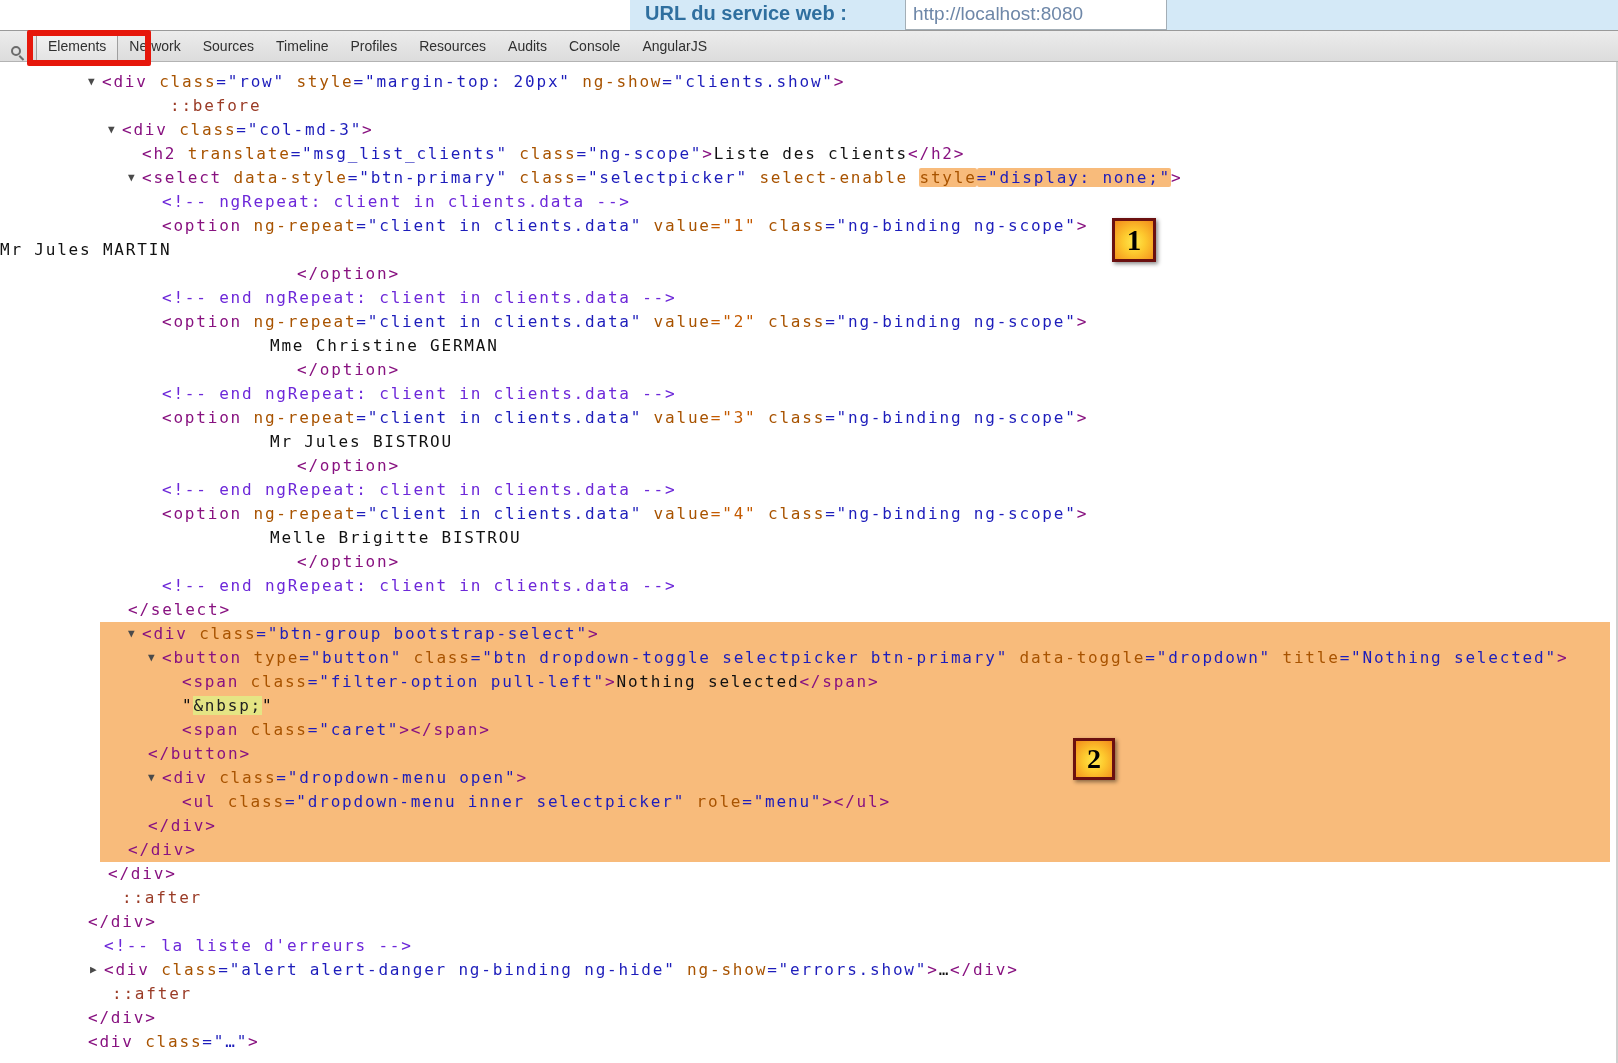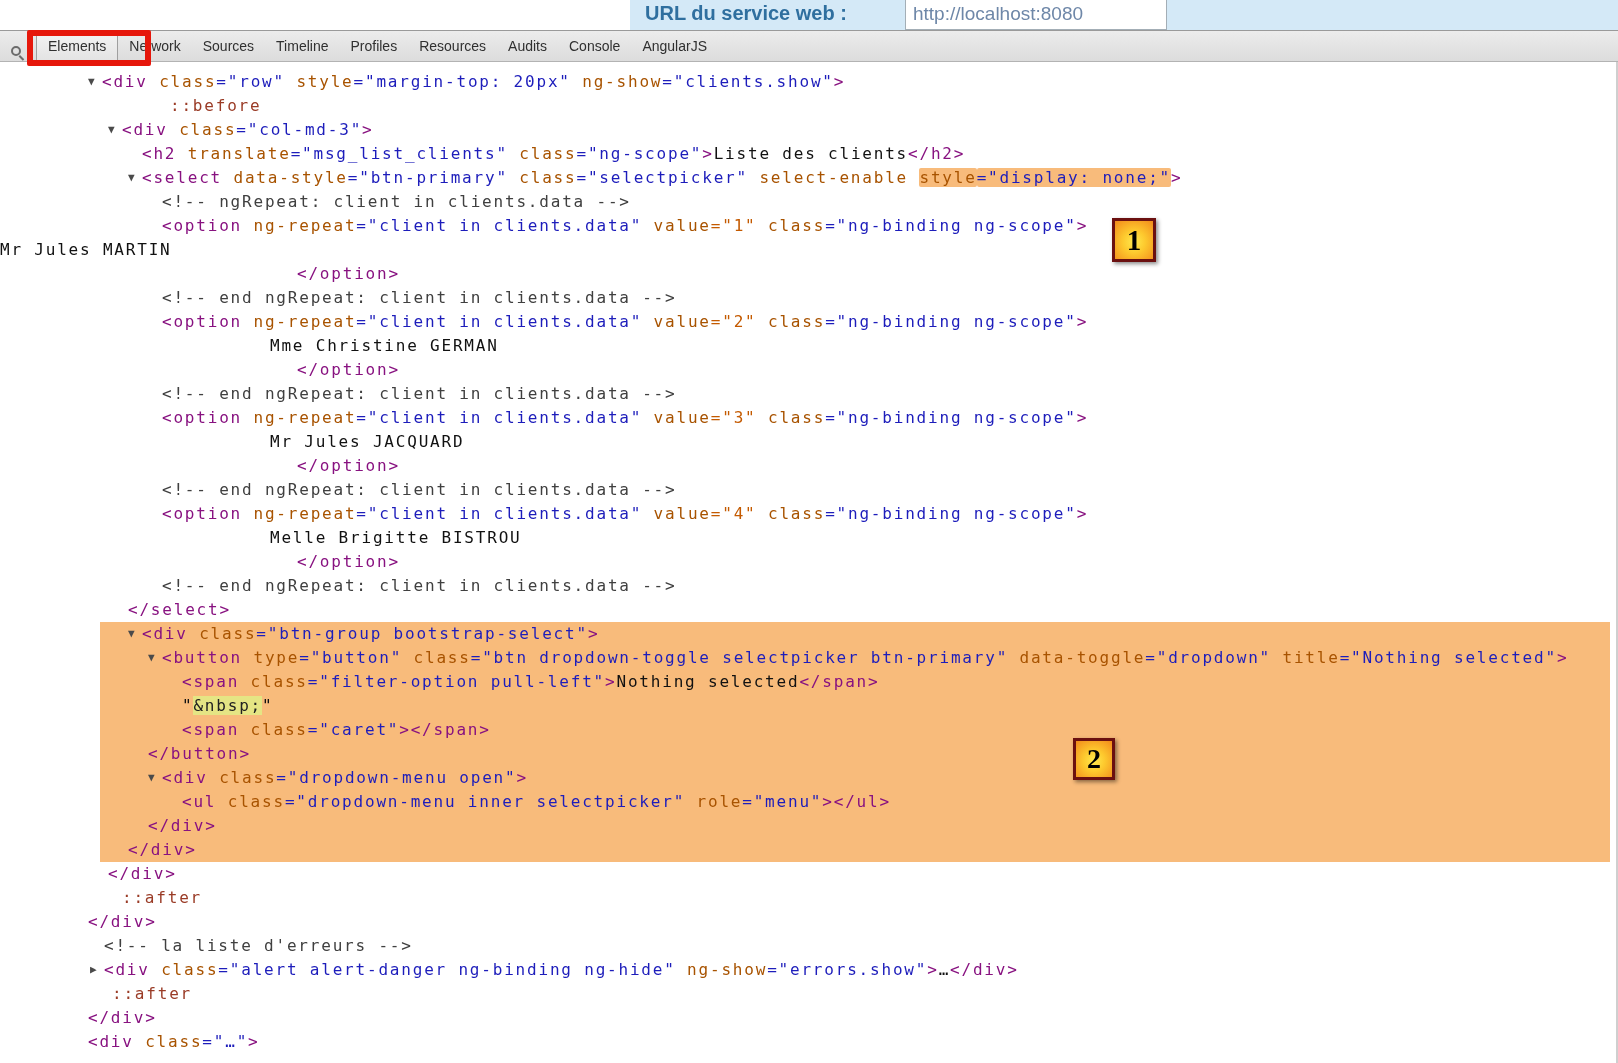--- a/index.html
+++ b/index.html
@@ -49,21 +49,21 @@
   }
   #dom-lines { position:absolute; left:0; top:8px; width:1618px; }
   .code-line { height:24px; line-height:24px; white-space:pre; }
   .code-line.hl { background:linear-gradient(to right, transparent 100px, #f8bb7b 100px, #f8bb7b 1610px, transparent 1610px); }
   .tk-a, .tk-A { display:inline-block; width:14px; font-size:11px; color:#4a4a4a; letter-spacing:0; vertical-align:top; }
   .tk-g { color:#881280; }
   .tk-n { color:#a85300;text-align:center; }
   .tk-v { color:#1d1dbb; }
   .tk-m { color:#c45a00; }
   .tk-t { color:#111; }
-  .tk-c { color:#404040; }
+  .tk-c { color:#6d28d9; }
   .tk-s { color:#9a3b26; }
   .bg-o { background:#f8bb7b; border-radius:2px; }
   .bg-y { background:#e5e584; color:#222; }
   
   #red-box {
     position:absolute; left:27px; top:30px; width:124px; height:36px;
     border:6px solid #e6170b; border-radius:2px; z-index:30;
   }
   .step-marker {
     position:absolute; z-index:25;
@@ -115,21 +115,21 @@
         <div class="code-line" style="padding-left: 162px;"><span class="tk-c">&lt;!-- ngRepeat: client in clients.data --&gt;</span></div>
         <div class="code-line" style="padding-left: 162px;"><span class="tk-g">&lt;option</span><span class="tk-n"> ng-repeat</span><span class="tk-v">="client in clients.data"</span><span class="tk-n"> value</span><span class="tk-m">="1"</span><span class="tk-n"> class</span><span class="tk-v">="ng-binding ng-scope"</span><span class="tk-g">&gt;</span></div>
         <div class="code-line" style=""><span class="tk-t">Mr Jules MARTIN</span></div>
         <div class="code-line" style="padding-left: 297px;"><span class="tk-g">&lt;/option&gt;</span></div>
         <div class="code-line" style="padding-left: 162px;"><span class="tk-c">&lt;!-- end ngRepeat: client in clients.data --&gt;</span></div>
         <div class="code-line" style="padding-left: 162px;"><span class="tk-g">&lt;option</span><span class="tk-n"> ng-repeat</span><span class="tk-v">="client in clients.data"</span><span class="tk-n"> value</span><span class="tk-m">="2"</span><span class="tk-n"> class</span><span class="tk-v">="ng-binding ng-scope"</span><span class="tk-g">&gt;</span></div>
         <div class="code-line" style="padding-left: 270px;"><span class="tk-t">Mme Christine GERMAN</span></div>
         <div class="code-line" style="padding-left: 297px;"><span class="tk-g">&lt;/option&gt;</span></div>
         <div class="code-line" style="padding-left: 162px;"><span class="tk-c">&lt;!-- end ngRepeat: client in clients.data --&gt;</span></div>
         <div class="code-line" style="padding-left: 162px;"><span class="tk-g">&lt;option</span><span class="tk-n"> ng-repeat</span><span class="tk-v">="client in clients.data"</span><span class="tk-n"> value</span><span class="tk-m">="3"</span><span class="tk-n"> class</span><span class="tk-v">="ng-binding ng-scope"</span><span class="tk-g">&gt;</span></div>
-        <div class="code-line" style="padding-left: 270px;"><span class="tk-t">Mr Jules JACQUARD</span></div>
+        <div class="code-line" style="padding-left: 270px;"><span class="tk-t">Mr Jules BISTROU</span></div>
         <div class="code-line" style="padding-left: 297px;"><span class="tk-g">&lt;/option&gt;</span></div>
         <div class="code-line" style="padding-left: 162px;"><span class="tk-c">&lt;!-- end ngRepeat: client in clients.data --&gt;</span></div>
         <div class="code-line" style="padding-left: 162px;"><span class="tk-g">&lt;option</span><span class="tk-n"> ng-repeat</span><span class="tk-v">="client in clients.data"</span><span class="tk-n"> value</span><span class="tk-m">="4"</span><span class="tk-n"> class</span><span class="tk-v">="ng-binding ng-scope"</span><span class="tk-g">&gt;</span></div>
         <div class="code-line" style="padding-left: 270px;"><span class="tk-t">Melle Brigitte BISTROU</span></div>
         <div class="code-line" style="padding-left: 297px;"><span class="tk-g">&lt;/option&gt;</span></div>
         <div class="code-line" style="padding-left: 162px;"><span class="tk-c">&lt;!-- end ngRepeat: client in clients.data --&gt;</span></div>
         <div class="code-line" style="padding-left: 128px;"><span class="tk-g">&lt;/select&gt;</span></div>
         <div class="code-line hl" style="padding-left: 128px;"><span class="tk-a">▼</span><span class="tk-g">&lt;div</span><span class="tk-n"> class</span><span class="tk-v">="btn-group bootstrap-select"</span><span class="tk-g">&gt;</span></div>
         <div class="code-line hl" style="padding-left: 148px;"><span class="tk-a">▼</span><span class="tk-g">&lt;button</span><span class="tk-n"> type</span><span class="tk-v">="button"</span><span class="tk-n"> class</span><span class="tk-v">="btn dropdown-toggle selectpicker btn-primary"</span><span class="tk-n"> data-toggle</span><span class="tk-v">="dropdown"</span><span class="tk-n"> title</span><span class="tk-v">="Nothing selected"</span><span class="tk-g">&gt;</span></div>
         <div class="code-line hl" style="padding-left: 182px;"><span class="tk-g">&lt;span</span><span class="tk-n"> class</span><span class="tk-v">="filter-option pull-left"</span><span class="tk-g">&gt;</span><span class="tk-t">Nothing selected</span><span class="tk-g">&lt;/span&gt;</span></div>

